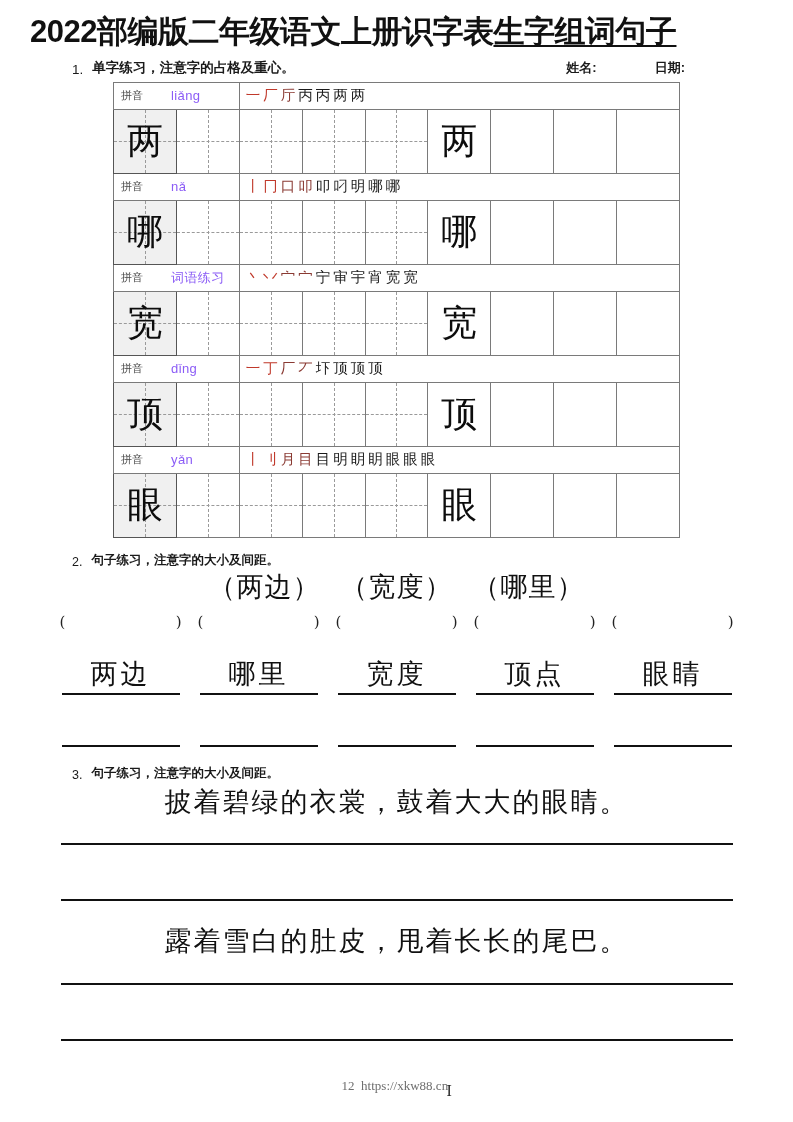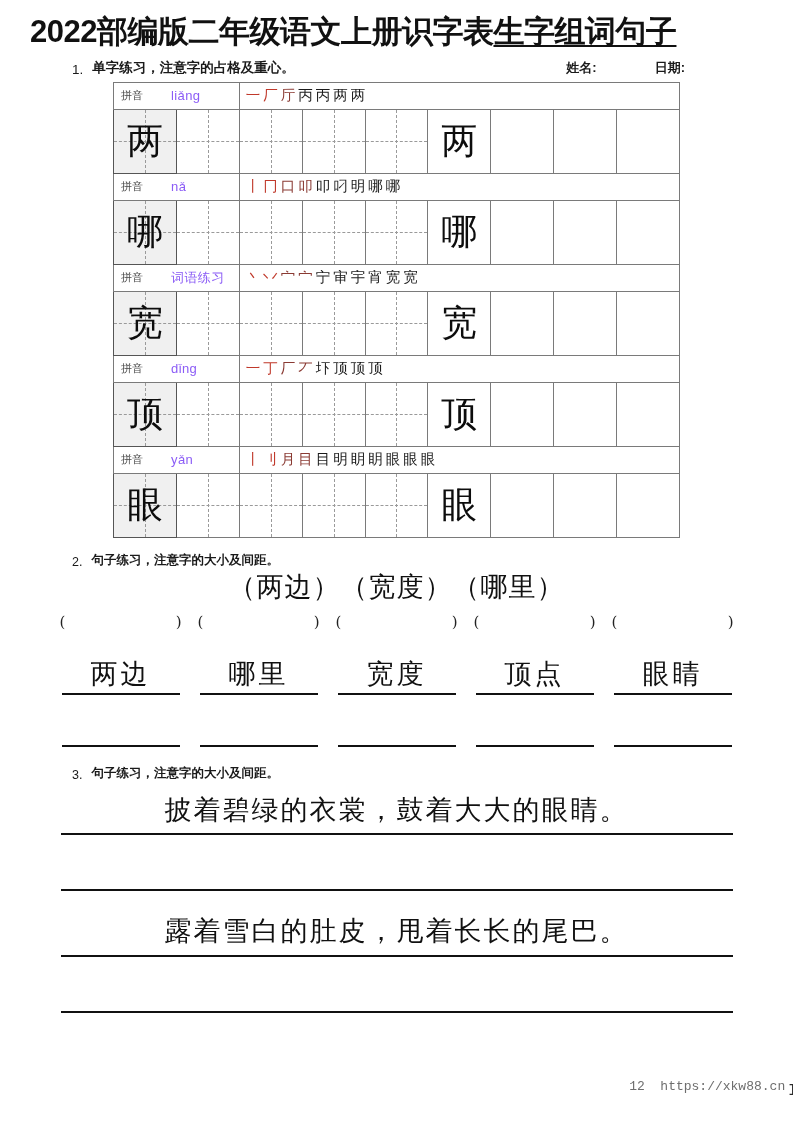--- a/index.html
+++ b/index.html
@@ -173,21 +173,21 @@
   }
 
   
   .words-block {
     padding-top: 14px;
   }
   .word-row {
     display: flex;
     justify-content: center;
     align-items: baseline;
-    gap: 0;
+    gap: 20px;
     padding: 0 46px;
   }
   .word-paren {
     font-family: "DejaVu Serif", "Liberation Serif", serif;
     font-size: 27px;
     white-space: nowrap;
     letter-spacing: 1px;
   }
   .blank-paren-row {
     display: flex;
@@ -230,48 +230,48 @@
     width: 118px;
     border-bottom: 2px solid #111;
     height: 14px;
   }
 
   
   .sent-block {
     padding-top: 18px;
   }
   .sent-line {
-    margin: 8px auto;
+    margin: 0 auto;
     width: 672px;
     border-bottom: 2px solid #111;
     font-family: "DejaVu Serif", "Liberation Serif", serif;
     font-size: 27px;
     letter-spacing: 2px;
     text-align: center;
-    padding-bottom: 2px;
+    padding-bottom: 20px;
     line-height: 1.5;
     white-space: nowrap;
   }
   .sent-blank {
     margin: 40px auto 0 auto;
     width: 672px;
     border-bottom: 2px solid #111;
     height: 14px;
   }
 
   
   .footer {
     position: absolute;
     left: 0;
     right: 0;
     bottom: 28px;
-    text-align: right;
+    text-align: center;
     font-size: 13px;
     color: #6e6e6e;
-    font-family: Liberation Mono, monospace;
+    font-family: Liberation Serif, serif;
   }
   .footer .cursor {
     display: inline-block;
     position: relative;
     width: 0;
   }
   .footer .cursor i {
     position: absolute;
     left: -5px;
     top: -8px;

